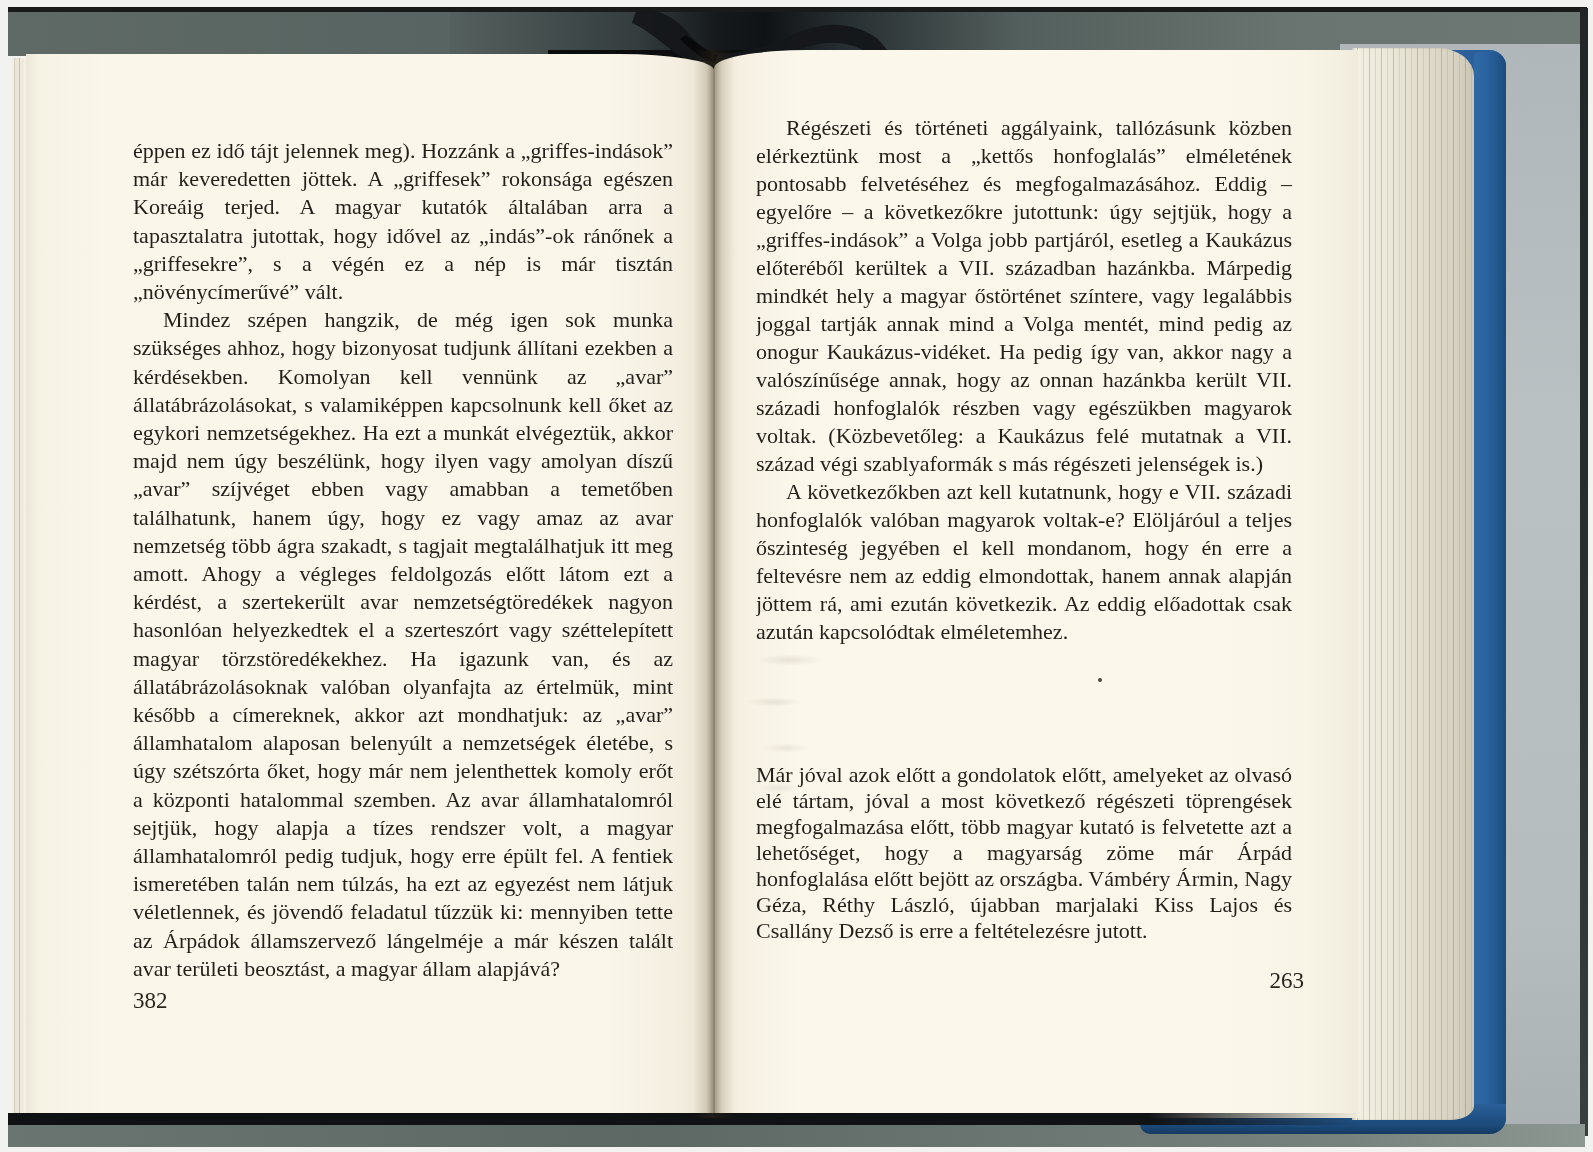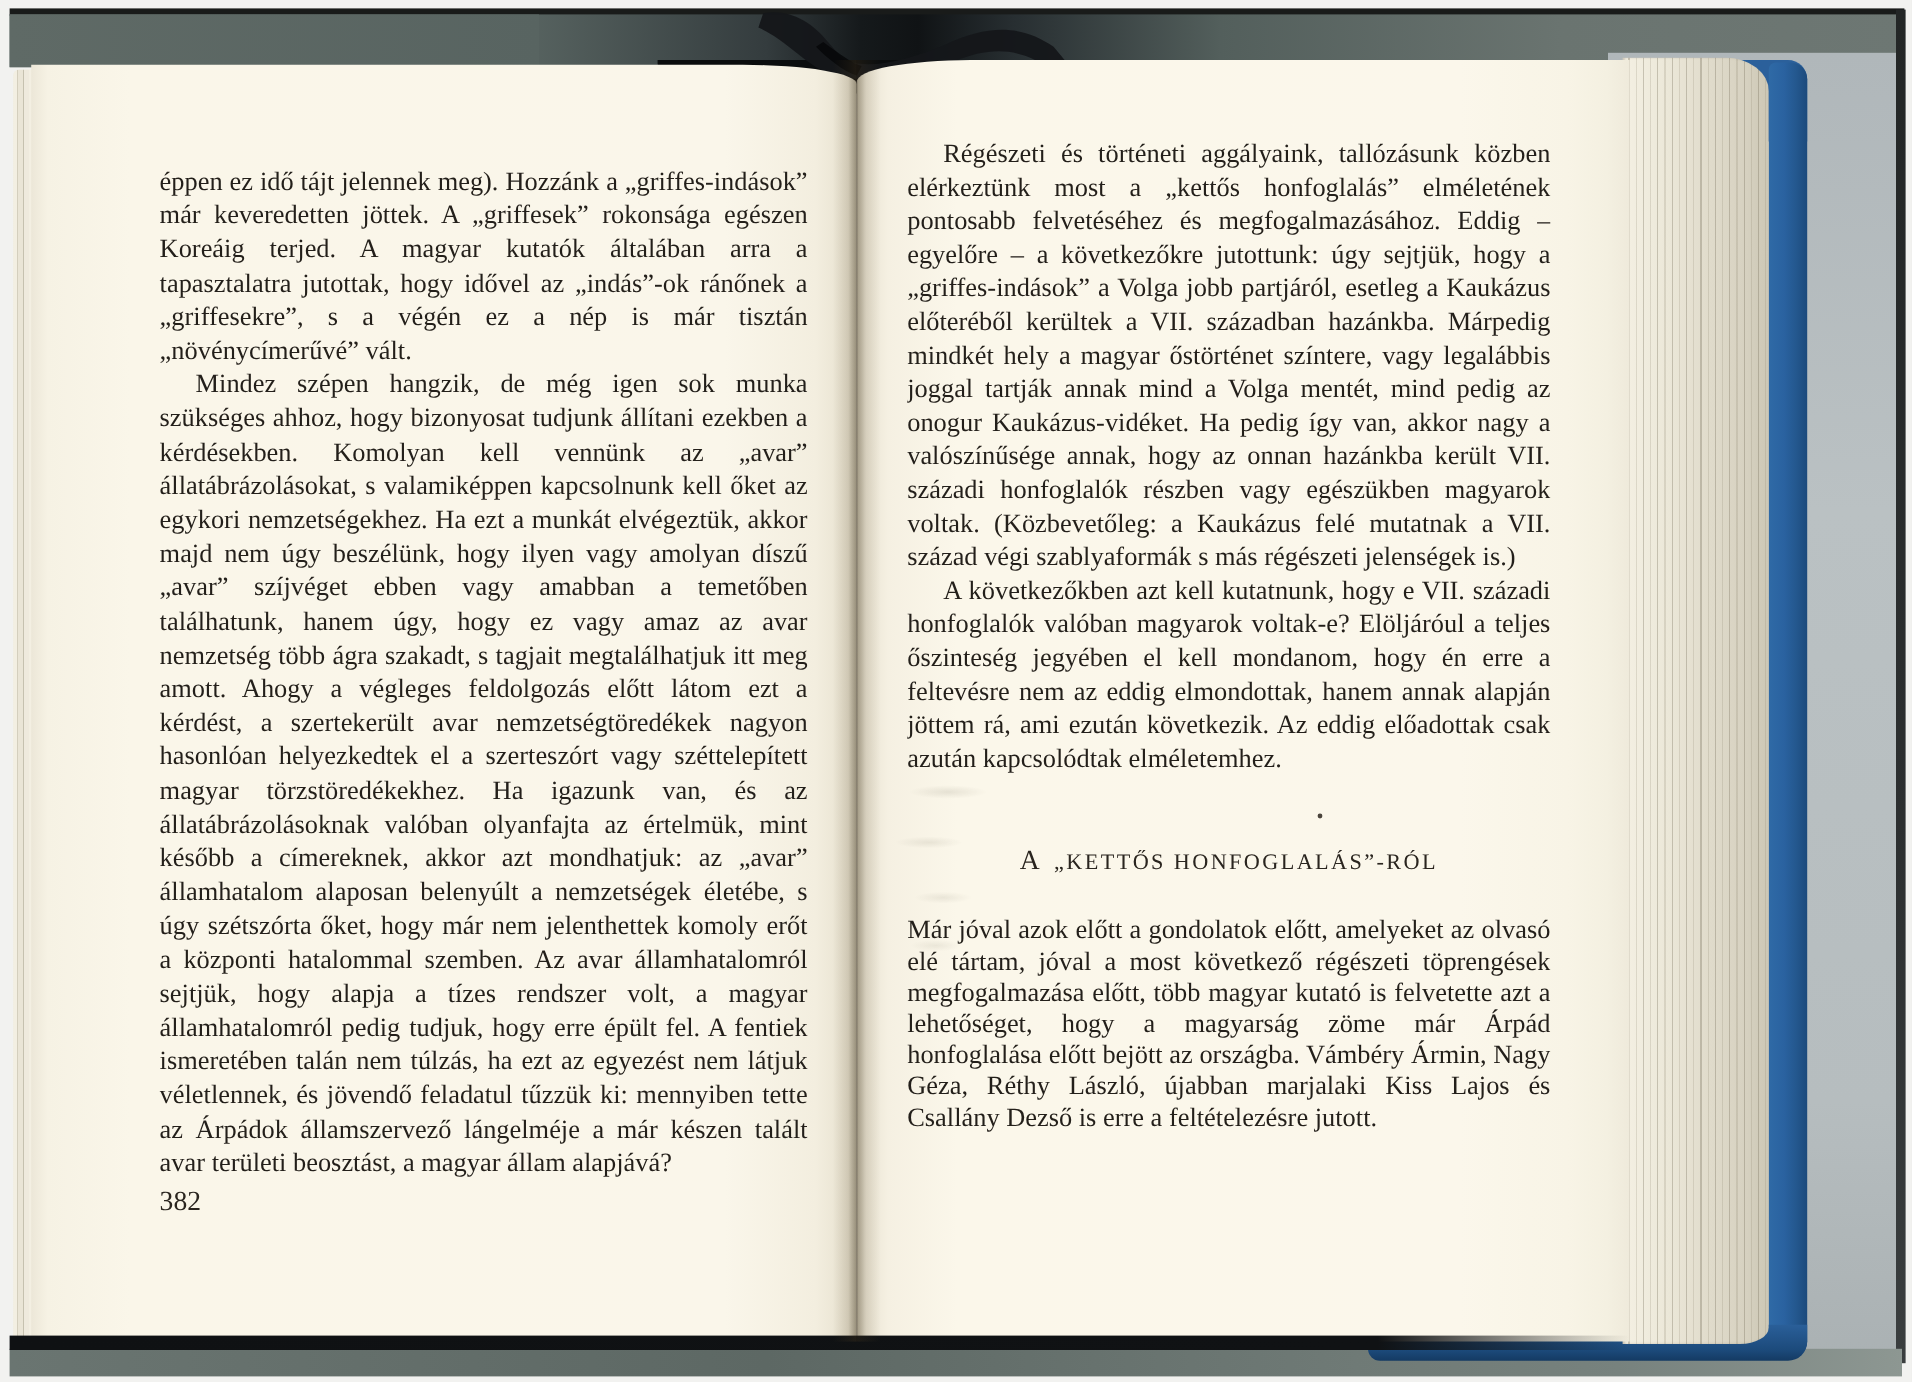--- a/index.html
+++ b/index.html
@@ -112,25 +112,22 @@
     <div class="page-num pn-left">382</div>
   </div>
 
   <div class="page page-right">
     <div class="bleed"></div>
     <div class="text-block tb-rtop">
       <p class="indent">Régészeti és történeti aggályaink, tallózásunk közben elérkeztünk most a „kettős honfoglalás” elméletének pontosabb felvetéséhez és megfogalmazásához. Eddig – egyelőre – a következőkre jutottunk: úgy sejtjük, hogy a „griffes-indások” a Volga jobb partjáról, esetleg a Kaukázus előteréből kerültek a VII. században hazánkba. Márpedig mindkét hely a magyar őstörténet színtere, vagy legalábbis joggal tartják annak mind a Volga mentét, mind pedig az onogur Kaukázus-vidéket. Ha pedig így van, akkor nagy a valószínűsége annak, hogy az onnan hazánkba került VII. századi honfoglalók részben vagy egészükben magyarok voltak. (Közbevetőleg: a Kaukázus felé mutatnak a VII. század végi szablyaformák s más régészeti jelenségek is.)</p>
       <p class="indent">A következőkben azt kell kutatnunk, hogy e VII. századi honfoglalók valóban magyarok voltak-e? Elöljáróul a teljes őszinteség jegyében el kell mondanom, hogy én erre a feltevésre nem az eddig elmondottak, hanem annak alapján jöttem rá, ami ezután következik. Az eddig előadottak csak azután kapcsolódtak elméletemhez.</p>
     </div>
     <div class="dot"></div>
-    <div class="section-heading">
-      <span class="h-initial">A</span>
-      <span class="h-rest">„KETTŐS HONFOGLALÁS”-RÓL</span>
-    </div>
     <div class="text-block tb-rbottom">
       <p>Már jóval azok előtt a gondolatok előtt, amelyeket az olvasó elé tártam, jóval a most következő régészeti töprengések megfogalmazása előtt, több magyar kutató is felvetette azt a lehetőséget, hogy a magyarság zöme már Árpád honfoglalása előtt bejött az országba. Vámbéry Ármin, Nagy Géza, Réthy László, újabban marjalaki Kiss Lajos és Csallány Dezső is erre a feltételezésre jutott.</p>
     </div>
+    <div class="page-num pn-right">263</div>
   </div>
 
   <div class="gutter-shadow"></div>
   <div class="bottom-line"></div>
 
 </div>
 
 </body></html>

